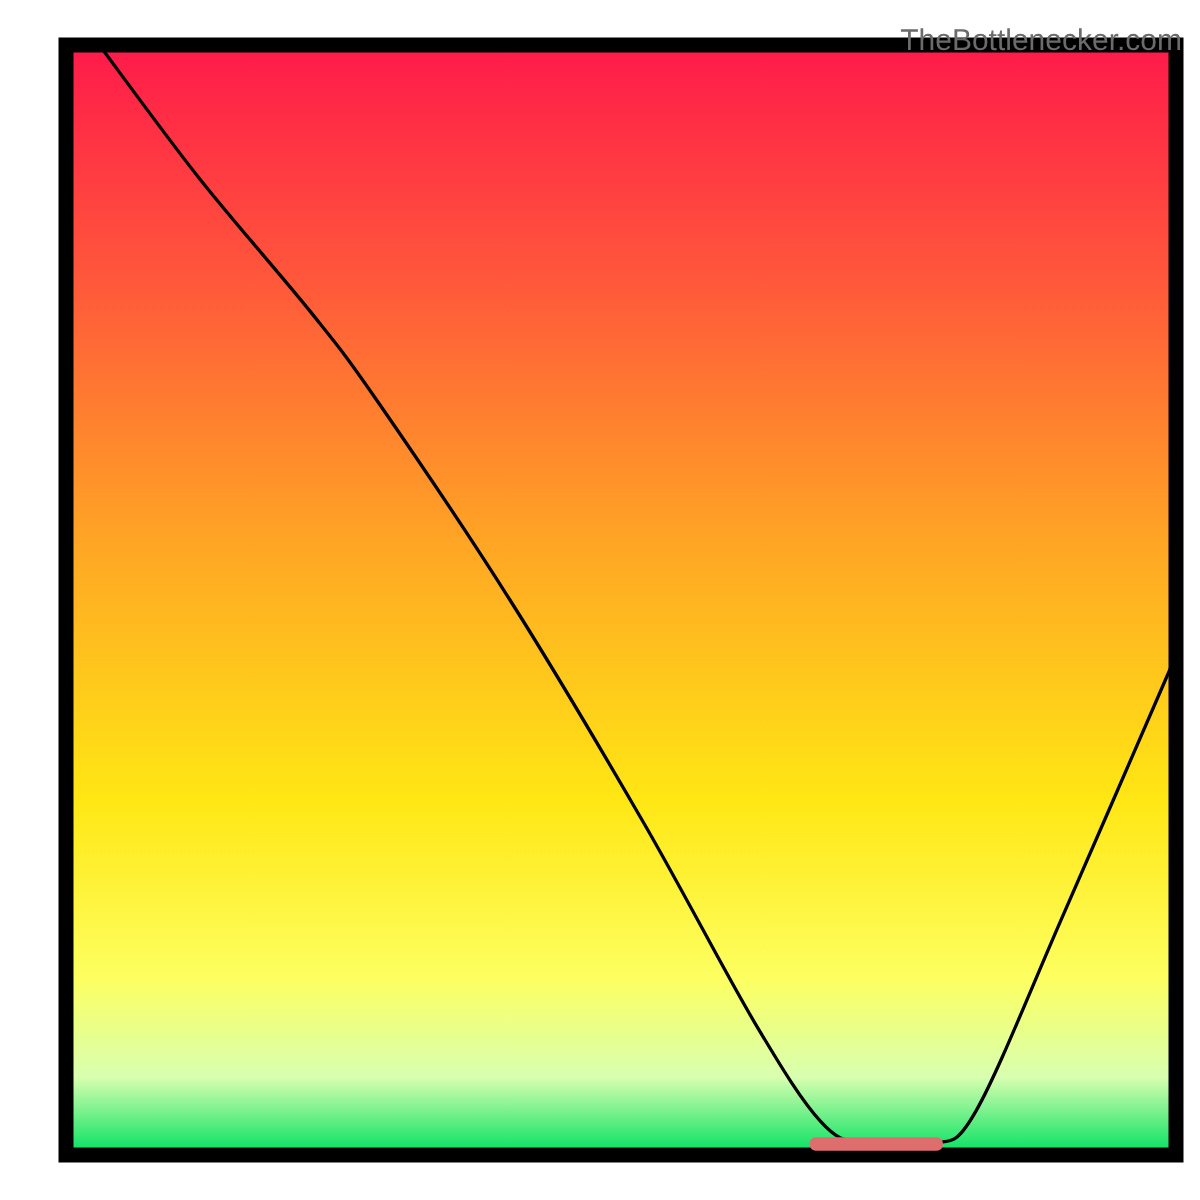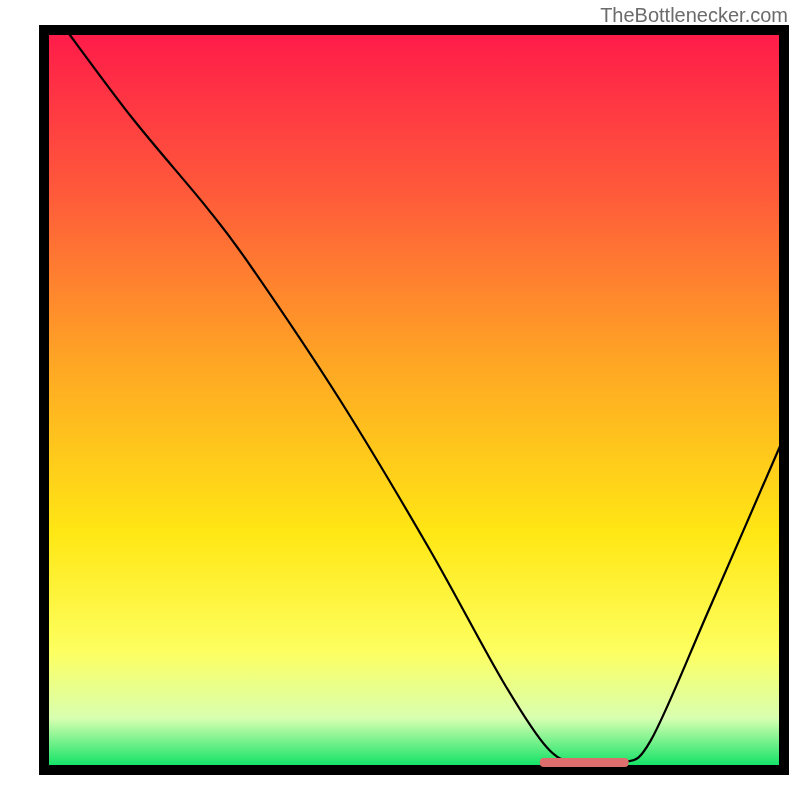--- a/index.html
+++ b/index.html
@@ -8,21 +8,21 @@
   background: #fff;
   font-family: Arial, sans-serif;
 }
 .chart-container {
   position: relative;
   width: 800px;
   height: 800px;
 }
 .watermark {
   position: absolute;
-  top: 4px;
+  top: 16px;
   right: 12px;
   color: #6b6b6b;
   font-size: 20px;
   font-weight: 500;
   z-index: 10;
 }
 svg {
   display: block;
 }
 </style>

